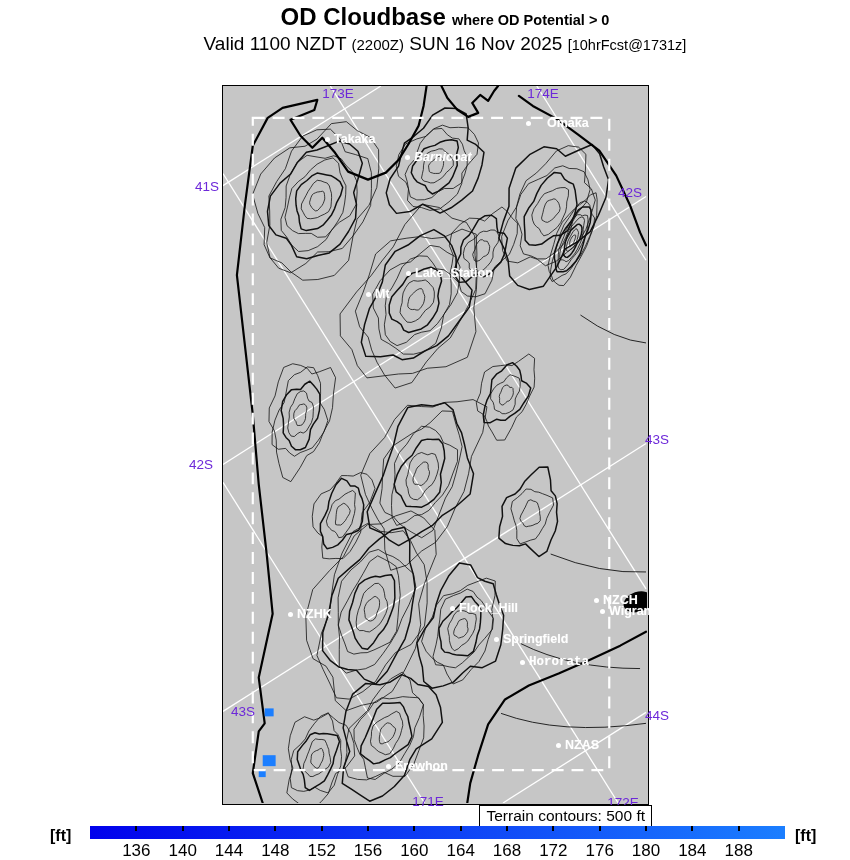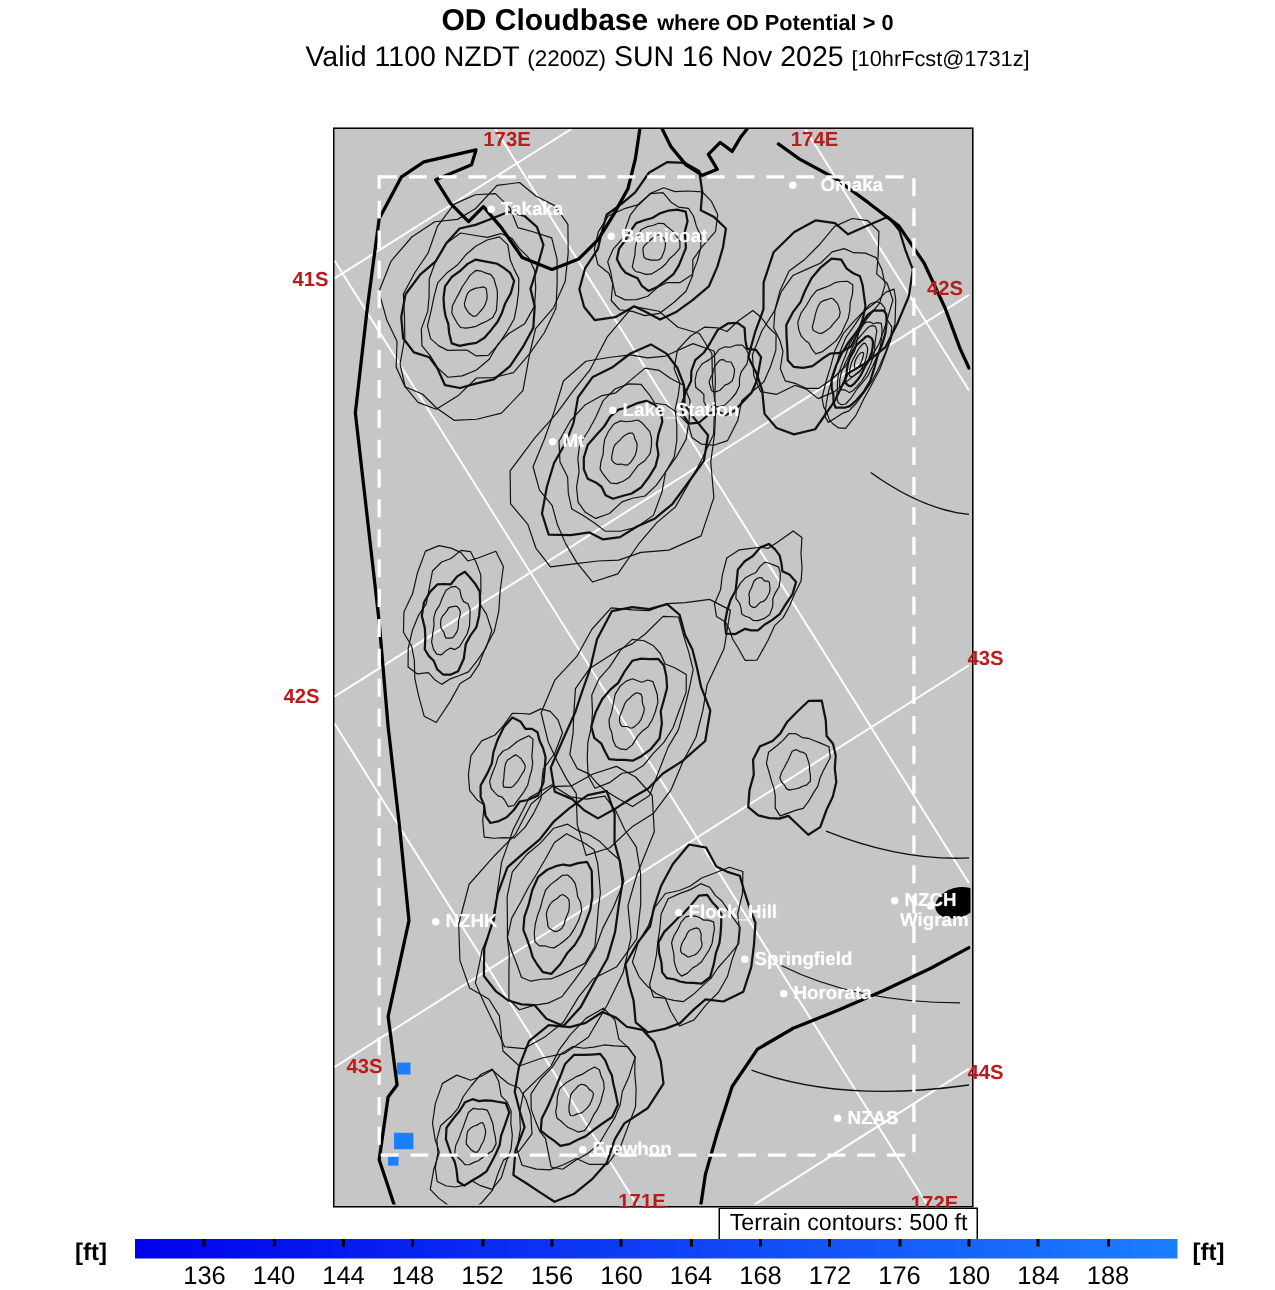--- a/index.html
+++ b/index.html
@@ -1,34 +1,34 @@
 <!DOCTYPE html>
 <html><head>
 <meta charset="utf-8">
 <style>
   html,body{margin:0;padding:0;background:#fff;}
   .page{position:relative;width:850px;height:860px;background:#ffffff;overflow:hidden;
         font-family:"Liberation Sans",sans-serif;color:#000;}
   
   .hdr{position:absolute;top:3px;left:40px;width:810px;text-align:center;line-height:1.15;}
-  .t1-main{font-size:20px;font-weight:bold;}
+  .t1-main{font-size:24px;font-weight:bold;}
   .t1-qual{font-size:14.5px;font-weight:bold;margin-left:6px;}
   .t2{margin-top:2px;font-size:19px;}
   .t2 .sm{font-size:15px;}
   .t2 .sm2{font-size:14.5px;}
   .t3{margin-top:1px;font-size:13.5px;}
   
   .map{position:absolute;left:222px;top:85px;width:427px;height:720px;
        background:#c6c6c6;border:1.6px solid #000;box-sizing:border-box;overflow:visible;}
   .map svg{position:absolute;left:0;top:0;width:424px;height:717px;}
   .overlay{position:absolute;left:0;top:0;width:424px;height:717px;overflow:visible;}
   .station{position:absolute;display:flex;align-items:center;transform:translate(-3px,-50%);
            color:#fff;font-size:12.5px;font-weight:bold;white-space:nowrap;text-shadow:0 0 1px rgba(255,255,255,.4);}
   .station .dot{width:5px;height:5px;border-radius:50%;background:#fff;margin-right:4px;flex:none;}
-  .glabel{position:absolute;transform:translate(-50%,-50%);font-size:13.5px;color:#b91c1c;white-space:nowrap;font-weight:bold;}
+  .glabel{position:absolute;transform:translate(-50%,-50%);font-size:13.5px;color:#6d28d9;white-space:nowrap;}
   
   .terrain-note{position:absolute;top:805px;right:198px;border:1.6px solid #000;background:#fff;
                 font-size:15.5px;padding:1px 6px 2px 6px;}
   
   .cbar{position:absolute;left:90px;top:826px;width:695px;height:13px;}
   .cbar .grad{position:absolute;inset:0;}
   .cbtick{position:absolute;top:0;width:2px;height:5px;background:#000;}
   .cbar-labels{position:absolute;left:90px;top:841px;width:695px;height:18px;}
   .cbar-labels span{position:absolute;transform:translateX(-50%);font-size:17px;}
   .cbar-unit{position:absolute;top:827px;font-size:16px;font-weight:bold;}
@@ -184,21 +184,21 @@
         <div class="glabel" style="left: 205px; top: 715px;">171E</div>
         <div class="glabel" style="left: 400px; top: 716px;">172E</div>
         <div class="station" style="left: 105px; top: 53px;">
           <span class="dot"></span>
           <span>Takaka</span>
         </div>
         <div class="station" style="left: 306px; top: 37px; gap: 12px;">
           <span class="dot"></span>
           <span>Omaka</span>
         </div>
-        <div class="station" style="left: 185px; top: 71px;">
+        <div class="station" style="left: 185px; top: 71px; font-style: italic;">
           <span class="dot"></span>
           <span>Barnicoat</span>
         </div>
         <div class="station" style="left: 186px; top: 187px;">
           <span class="dot"></span>
           <span>Lake_Station</span>
         </div>
         <div class="station" style="left: 146px; top: 208px;">
           <span class="dot"></span>
           <span>Mt</span>
@@ -208,29 +208,29 @@
           <span>NZHK</span>
         </div>
         <div class="station" style="left: 230px; top: 522px;">
           <span class="dot"></span>
           <span>Flock_Hill</span>
         </div>
         <div class="station" style="left: 374px; top: 514px;">
           <span class="dot"></span>
           <span>NZCH</span>
         </div>
-        <div class="station" style="left: 380px; top: 525px; flex-direction: column;">
+        <div class="station" style="left: 380px; top: 525px;">
           <span class="dot"></span>
           <span>Wigram</span>
         </div>
         <div class="station" style="left: 274px; top: 553px;">
           <span class="dot"></span>
           <span>Springfield</span>
         </div>
-        <div class="station" style="left: 300px; top: 576px;">
+        <div class="station" style="left: 300px; top: 576px; font-family: Liberation Mono, monospace;">
           <span class="dot"></span>
           <span>Hororata</span>
         </div>
         <div class="station" style="left: 336px; top: 659px;">
           <span class="dot"></span>
           <span>NZAS</span>
         </div>
         <div class="station" style="left: 166px; top: 680px;">
           <span class="dot"></span>
           <span>Erewhon</span>

